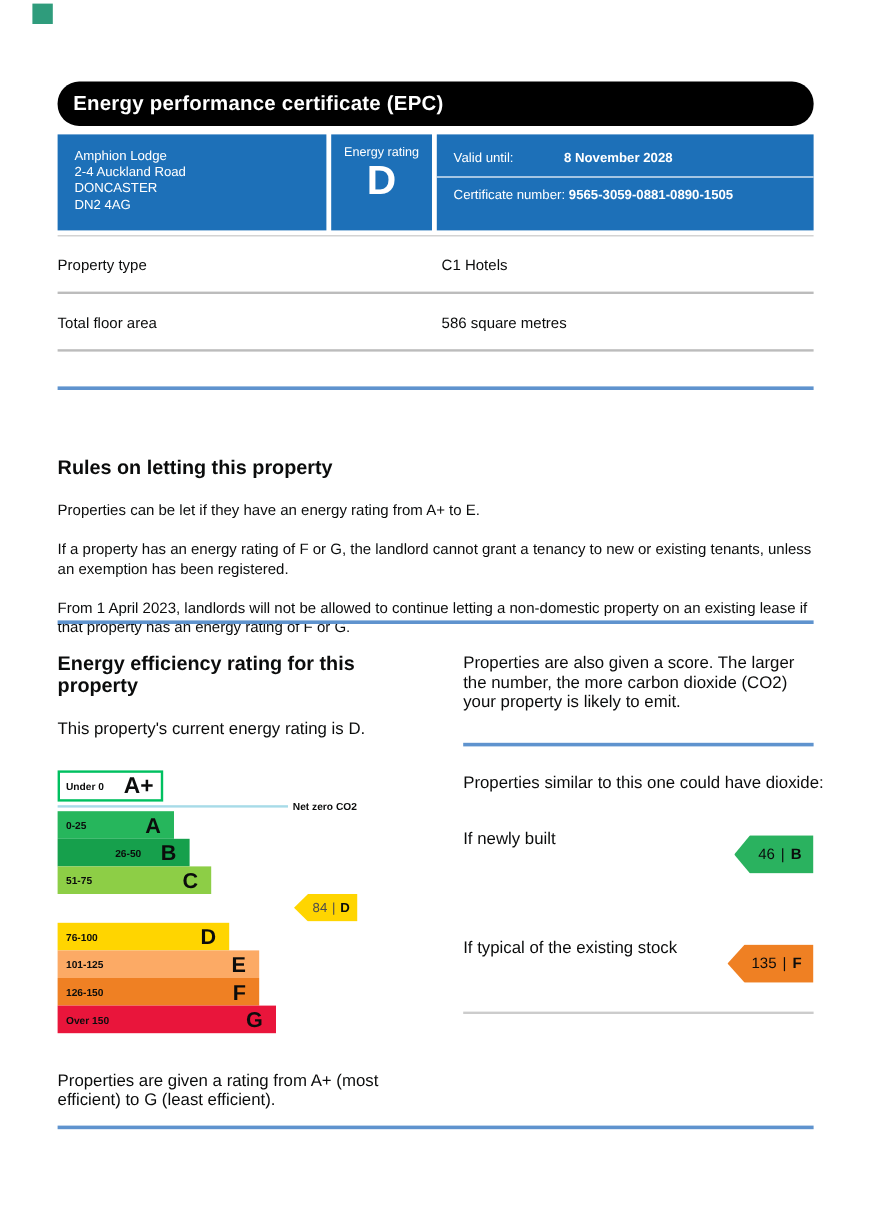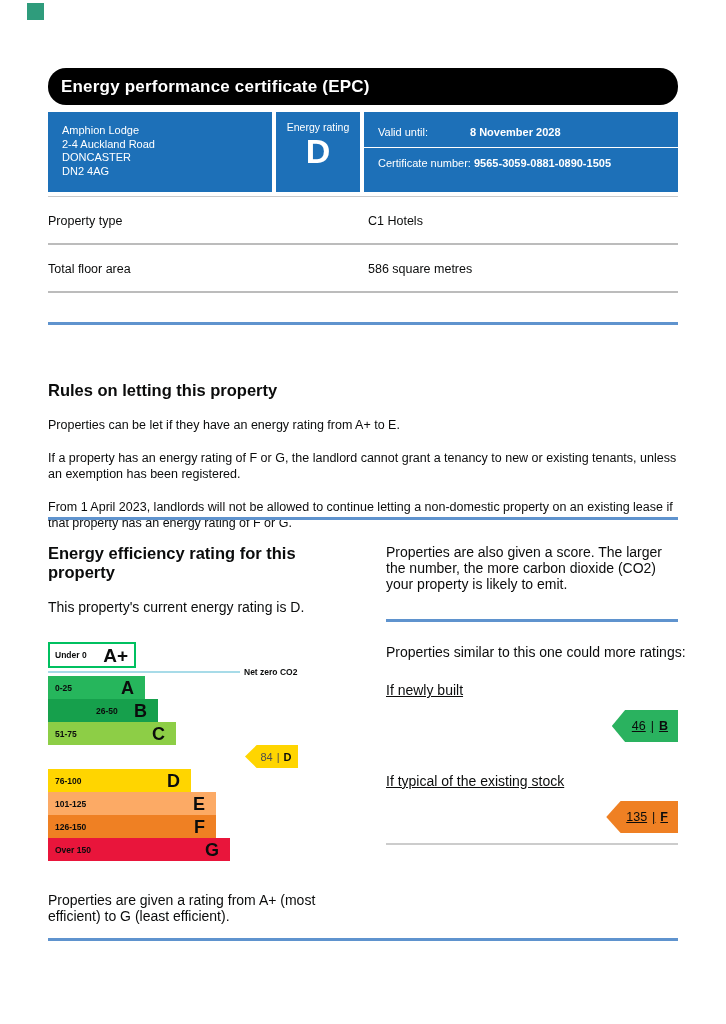--- a/index.html
+++ b/index.html
@@ -74,21 +74,21 @@
     display:flex; align-items:center; justify-content:center; padding-left:9px; font-size:11px; }
   .marker .mscore { color:#4d4d4d; }
   .marker .msep { margin:0 4px; color:#4d4d4d; }
   .marker b { font-size:11px; }
   .chart-footnote { margin-top:31px; width:305px; }
 
   
   .divider-blue-col { height:3px; background:#5f93ce; margin-top:27px; }
   .col-right h3 { margin-top:19px; }
   .compare-intro { margin-top:22px; white-space:nowrap; }
-  .cmp-row { display:flex; justify-content:space-between; margin-top:22px; height:32px;text-decoration:underline; }
+  .cmp-row { display:flex; align-items:center; justify-content:space-between; margin-top:22px; height:32px; }
   .cmp-row.second { margin-top:59px; }
   .badge { height:32px; display:flex; align-items:center; padding:0 10px 0 20px; font-size:12.5px; color:#0b0c0c;
     clip-path:polygon(20% 0,100% 0,100% 100%,20% 100%,0 50%);margin-top:28px; }
   .badge-b { background:#2ab25f; }
   .badge-f { background:#ef8023; }
   .badge .bsep { margin:0 5px; }
   .badge b { font-size:12.5px; }
   .divider-gray-col { height:2px; background:#cccccc; margin-top:38px; }
 </style>
 </head>
@@ -197,21 +197,21 @@
           <b>D</b>
         </div>
       </div>
 
       <p class="body-text chart-footnote">Properties are given a rating from A+ (most efficient) to G (least efficient).</p>
     </div>
 
     <div class="col-right">
       <p class="body-text">Properties are also given a score. The larger the number, the more carbon dioxide (CO2) your property is likely to emit.</p>
       <div class="divider-blue-col"></div>
-      <p class="body-text compare-intro">Properties similar to this one could more ratings:</p>
+      <p class="body-text compare-intro">Properties similar to this one could have dioxide:</p>
 
       <div class="cmp-row">
         <span class="body-text">If newly built</span>
         <span class="badge badge-b">
           <span>46</span>
           <span class="bsep">|</span>
           <b>B</b>
         </span>
       </div>
 

